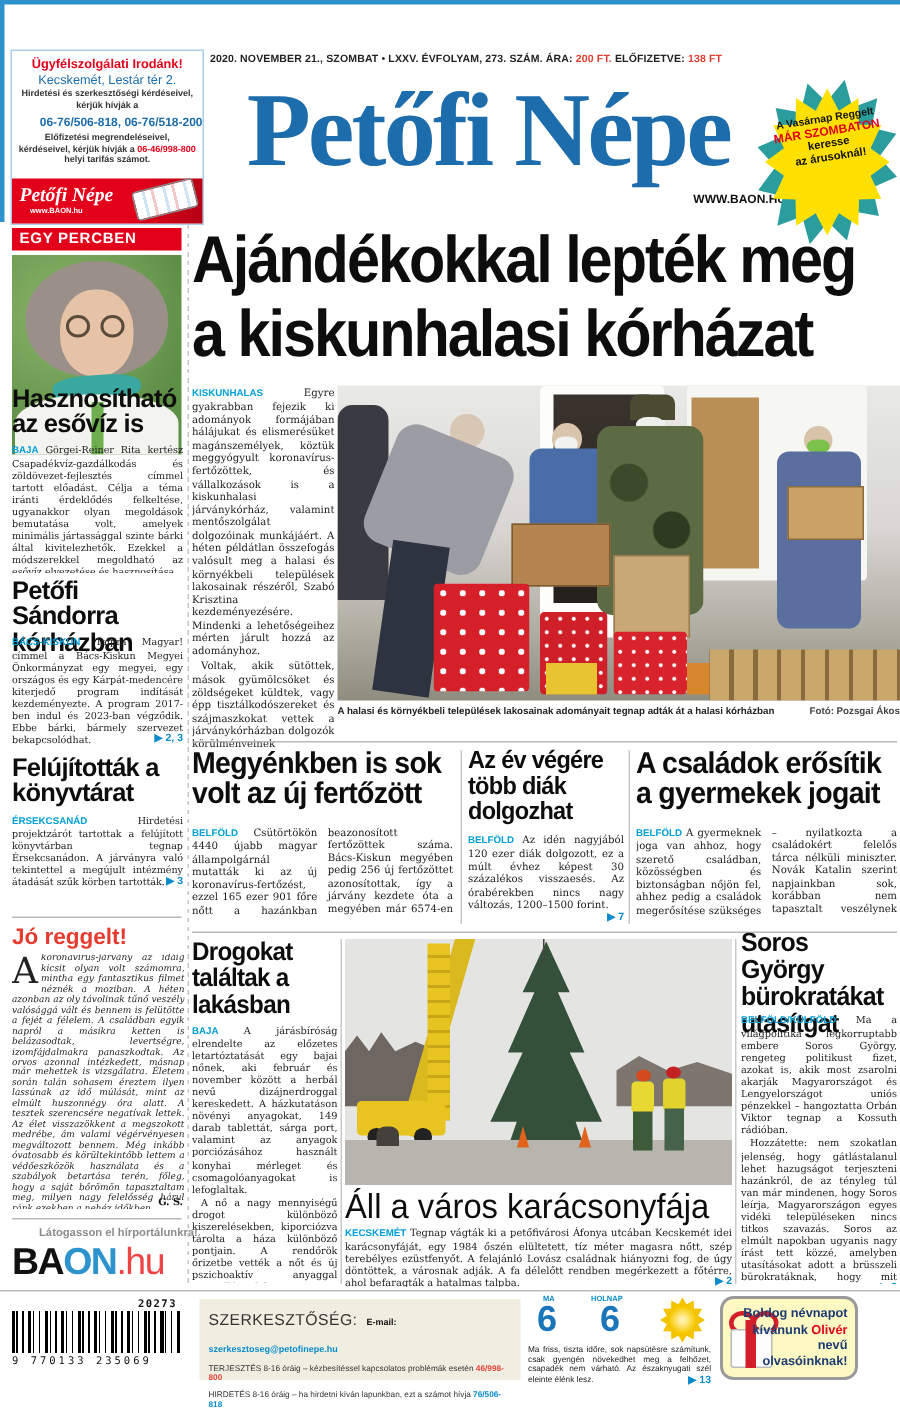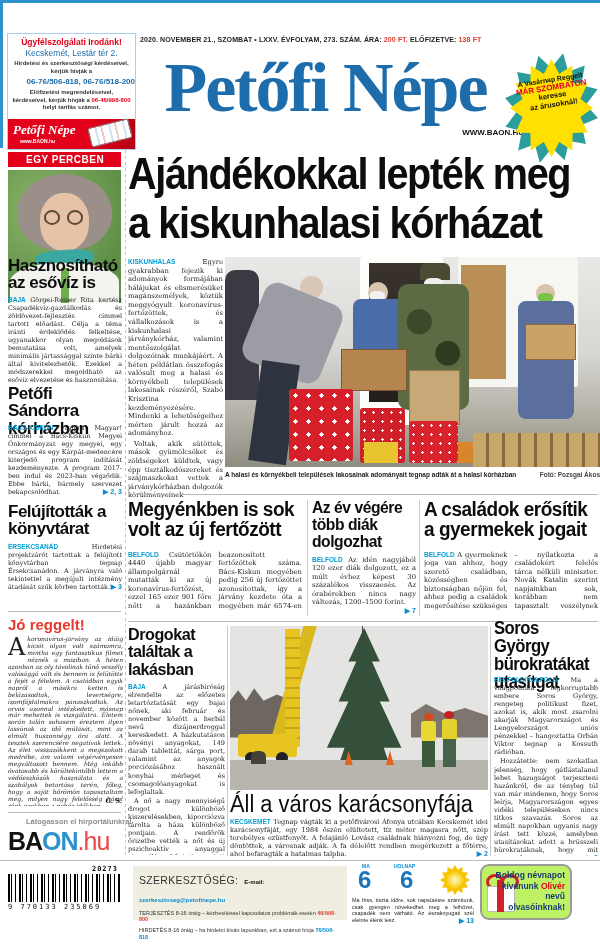--- a/index.html
+++ b/index.html
@@ -76,21 +76,21 @@
   .band-body{font-size:6.8px;line-height:1.25;}
   .twocol{column-count:2;column-gap:7px;}
 
   
   #photo-crane{left:230px;top:626px;width:258px;height:164px;overflow:hidden;background:#e4e4e2;}
   #photo-portrait{left:8px;top:170px;width:113px;height:133px;overflow:hidden;
       background:radial-gradient(circle at 30% 30%,#8cb56a,#5e8f47 70%);}
 
   
   #rail-banner{left:8px;top:152px;width:113px;height:15px;background:#e2001a;color:#fff;
-               font-weight:bold;font-size:10px;line-height:15px;padding-left:18px;box-sizing:border-box;letter-spacing:.5px;}
+               font-weight:bold;font-size:10px;line-height:15px;padding-left:5px;box-sizing:border-box;letter-spacing:.5px;}
   .rail-title{left:8px;width:116px;font-weight:bold;color:#0d0d0d;font-size:17px;line-height:1.02;letter-spacing:-.5px;}
   .rail-body{left:8px;width:114px;font-size:6.4px;line-height:1.25;overflow:hidden;}
   #morning-title{left:8px;top:616px;width:114px;color:#e63a2e;font-weight:bold;font-size:15px;}
   #morning-text{left:8px;top:636px;width:115px;height:170px;overflow:hidden;
       font-family:"DejaVu Serif",serif;font-style:italic;font-size:6px;line-height:1.16;text-align:justify;color:#222;}
   #morning-text::first-letter{float:left;font-size:24px;line-height:20px;padding:1px 2px 0 0;font-style:normal;}
   #morning-sig{left:8px;top:797px;width:114px;text-align:right;font-family:"DejaVu Serif",serif;
       font-weight:bold;font-size:6.5px;}
   #promo-text{left:8px;top:817px;width:116px;color:#8c8c8c;font-weight:bold;font-size:7.5px;margin-left:18px;}
   #baon-logo{left:8px;top:827px;width:116px;font-weight:bold;font-size:25px;letter-spacing:-1px;}
@@ -116,21 +116,21 @@
   #weather .num{font-size:24px;font-weight:bold;color:#1b75bb;line-height:22px;}
   #weather .w-text{font-size:5.5px;line-height:1.2;color:#222;text-align:justify;margin-top:2px;}
   #sun{position:absolute;left:88px;top:2px;width:30px;height:30px;}
   #sun .rays{position:absolute;left:0;top:0;width:30px;height:30px;background:#f5c400;
      clip-path:polygon(100% 50%,84.8% 59.3%,93.3% 75%,75.5% 75.5%,75% 93.3%,59.3% 84.8%,50% 100%,
      40.7% 84.8%,25% 93.3%,24.5% 75.5%,6.7% 75%,15.2% 59.3%,0% 50%,15.2% 40.7%,6.7% 25%,24.5% 24.5%,
      25% 6.7%,40.7% 15.2%,50% 0%,59.3% 15.2%,75% 6.7%,75.5% 24.5%,93.3% 25%,84.8% 40.7%);}
   #sun .core{position:absolute;left:6px;top:6px;width:18px;height:18px;border-radius:50%;
      background:radial-gradient(circle,#fff3b0 10%,#f7c800 70%);}
   #nameday{left:480px;top:864px;width:92px;height:56px;border:2px solid #9a9a9a;border-radius:9px;
-     box-sizing:border-box;background:#bef264;}
+     box-sizing:border-box;background:#fef9c3;}
   #nameday .txt{position:absolute;right:5px;top:4px;width:74px;text-align:right;
      font-size:8.5px;font-weight:bold;color:#1b3c73;line-height:1.25;}
   #nameday .nm{color:#e2001a;}
   #gift{position:absolute;left:4px;top:8px;width:30px;height:38px;}
   #gift .box{position:absolute;left:1px;top:12px;width:26px;height:24px;background:#fdfdfd;border:1px solid #bbb;border-radius:2px;}
   #gift .ribbon-v{position:absolute;left:11px;top:6px;width:7px;height:32px;background:#d21f2a;}
   #gift .bow-l,#gift .bow-r{position:absolute;top:0;width:12px;height:10px;border:3px solid #d21f2a;border-radius:50%;background:transparent;}
   #gift .bow-l{left:0;} #gift .bow-r{left:15px;}
 
   

